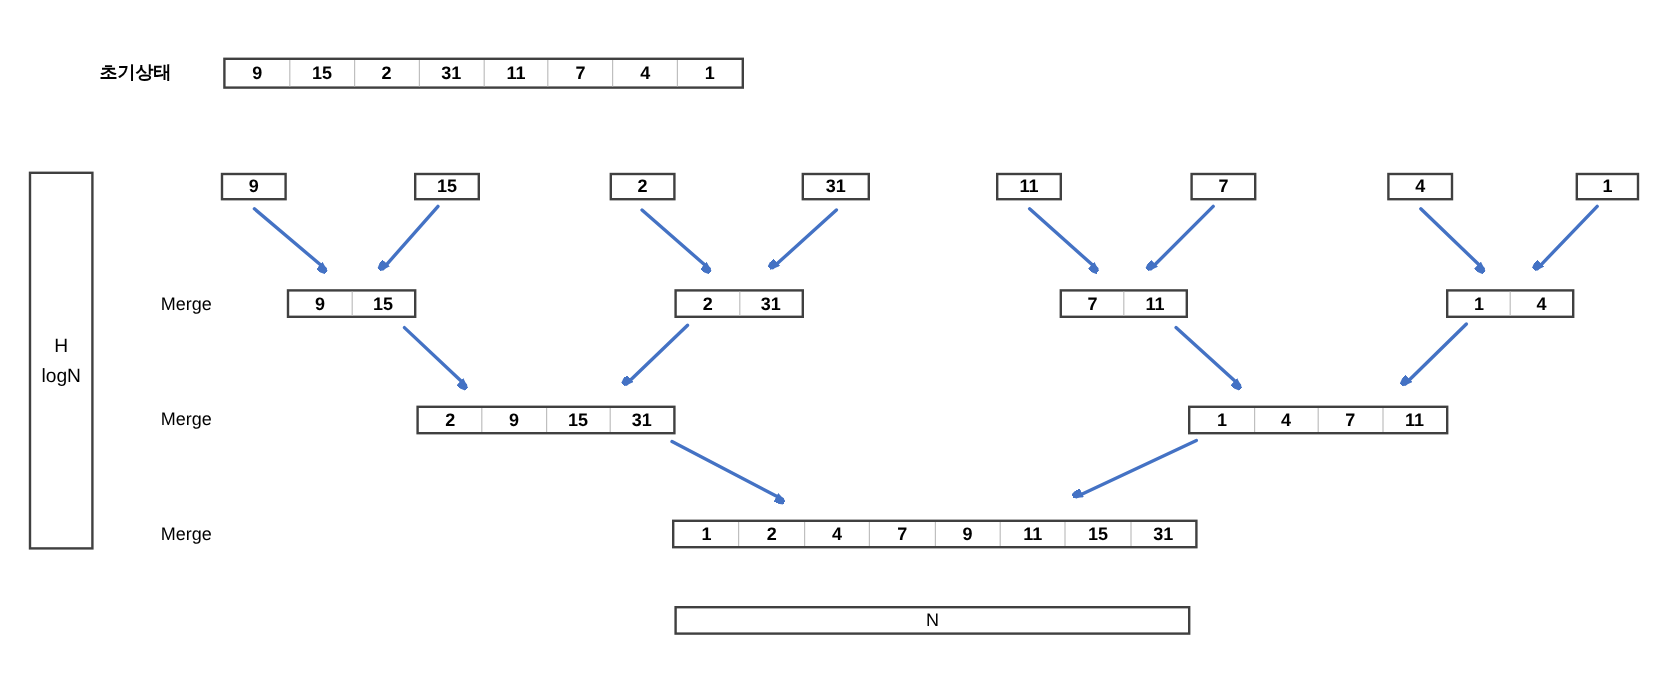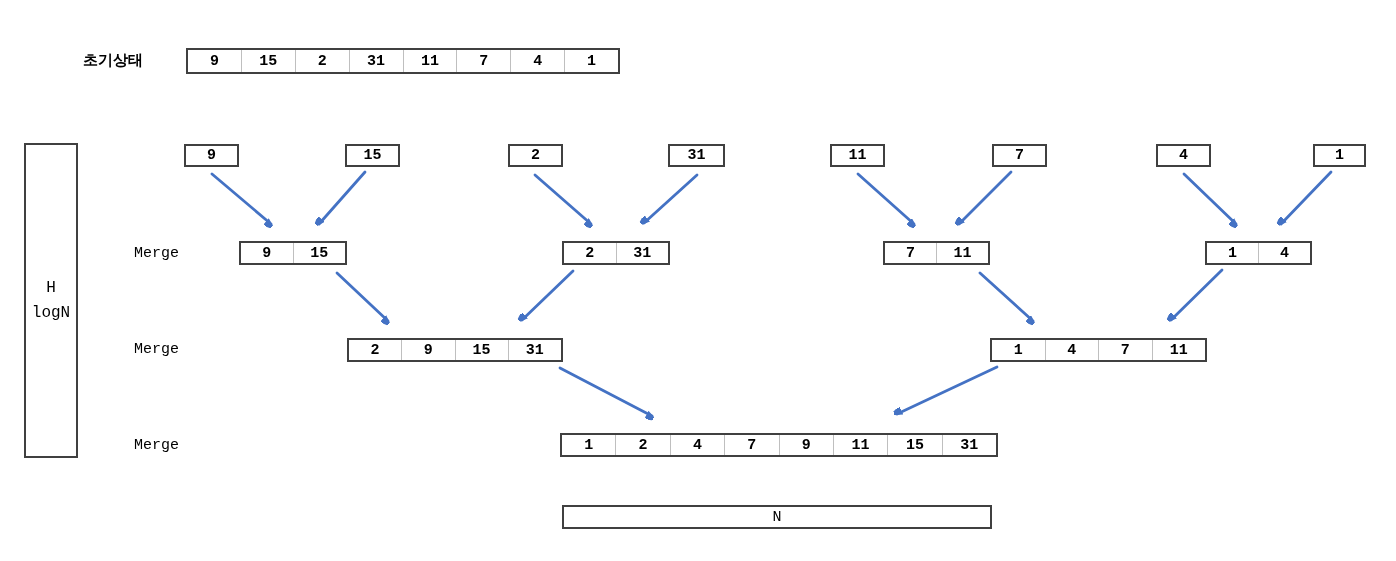--- a/index.html
+++ b/index.html
@@ -1,19 +1,19 @@
 <!DOCTYPE html>
 <html style="--arrow: #4472C4; --border: #404040; --sep: #BFBFBF;"><head>
 <meta charset="utf-8">
 <style>
   :root { --arrow:#4472C4; --border:#404040; --sep:#BFBFBF; --text:#000000; }
   html,body { margin:0; padding:0; background:#ffffff; }
   #canvas {
     position:relative; width:1396px; height:561px; background:#ffffff;
-    font-family:Liberation Mono, monospace; color:var(--text); overflow:hidden;
+    font-family:Liberation Sans, sans-serif; color:var(--text); overflow:hidden;
   }
   .arr {
     position:absolute; display:flex; box-sizing:border-box; background:#ffffff;
     border:2px solid var(--border); font-size:15px; font-weight:bold;
   }
   .cell {
     flex:1; display:flex; align-items:center; justify-content:center;
     border-left:1px solid var(--sep); overflow:hidden;
   }
   .cell:first-child { border-left:none; }

